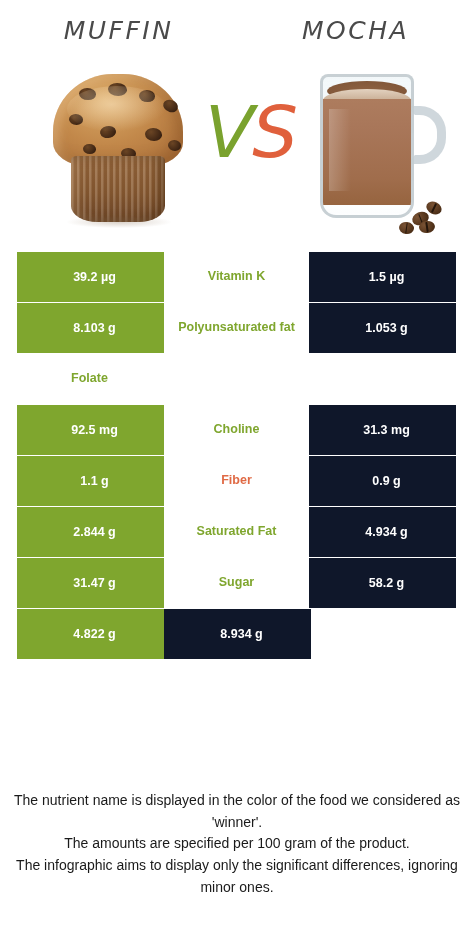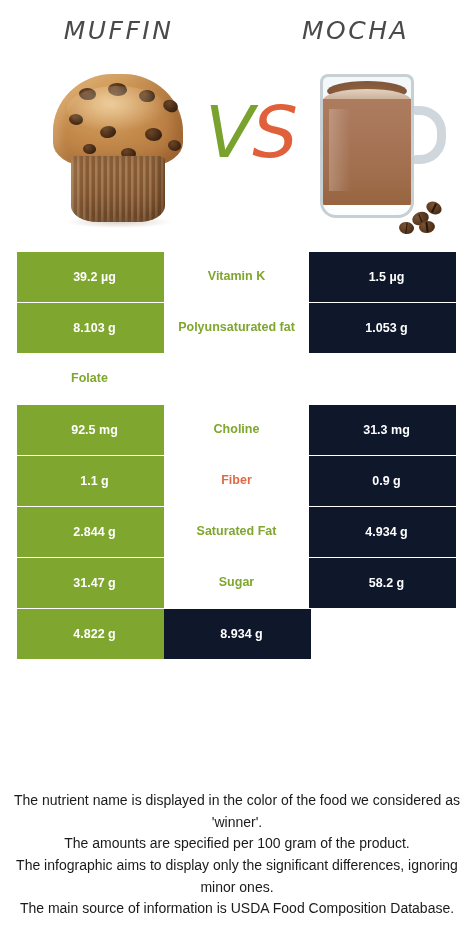--- a/index.html
+++ b/index.html
@@ -246,16 +246,15 @@
       <div class="row">
         <div class="cell cell-left">4.822 g</div>
         <div class="cell cell-right">8.934 g</div>
       </div>
     </div>
 
   <div class="footer">
     <div>The nutrient name is displayed in the color of the food we considered as 'winner'.</div>
     <div>The amounts are specified per 100 gram of the product.</div>
     <div>The infographic aims to display only the significant differences, ignoring minor ones.</div>
-    <div>The main source of information is USDA Food Composition Database.</div>
   </div>
 
 </div>
 
 </body></html>

